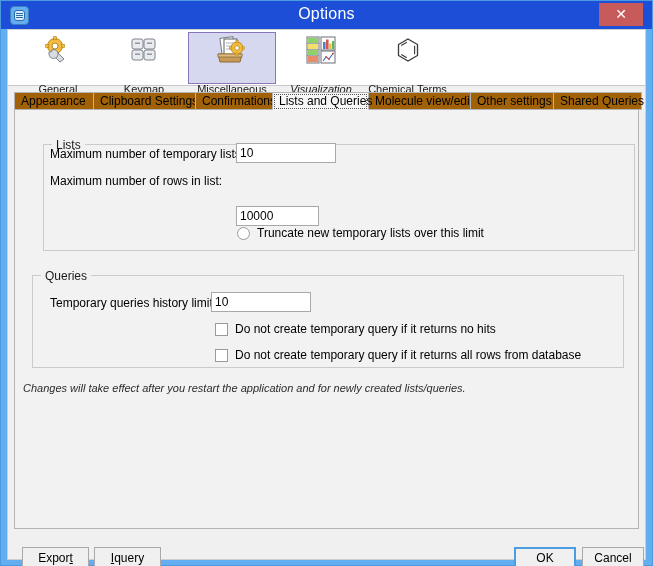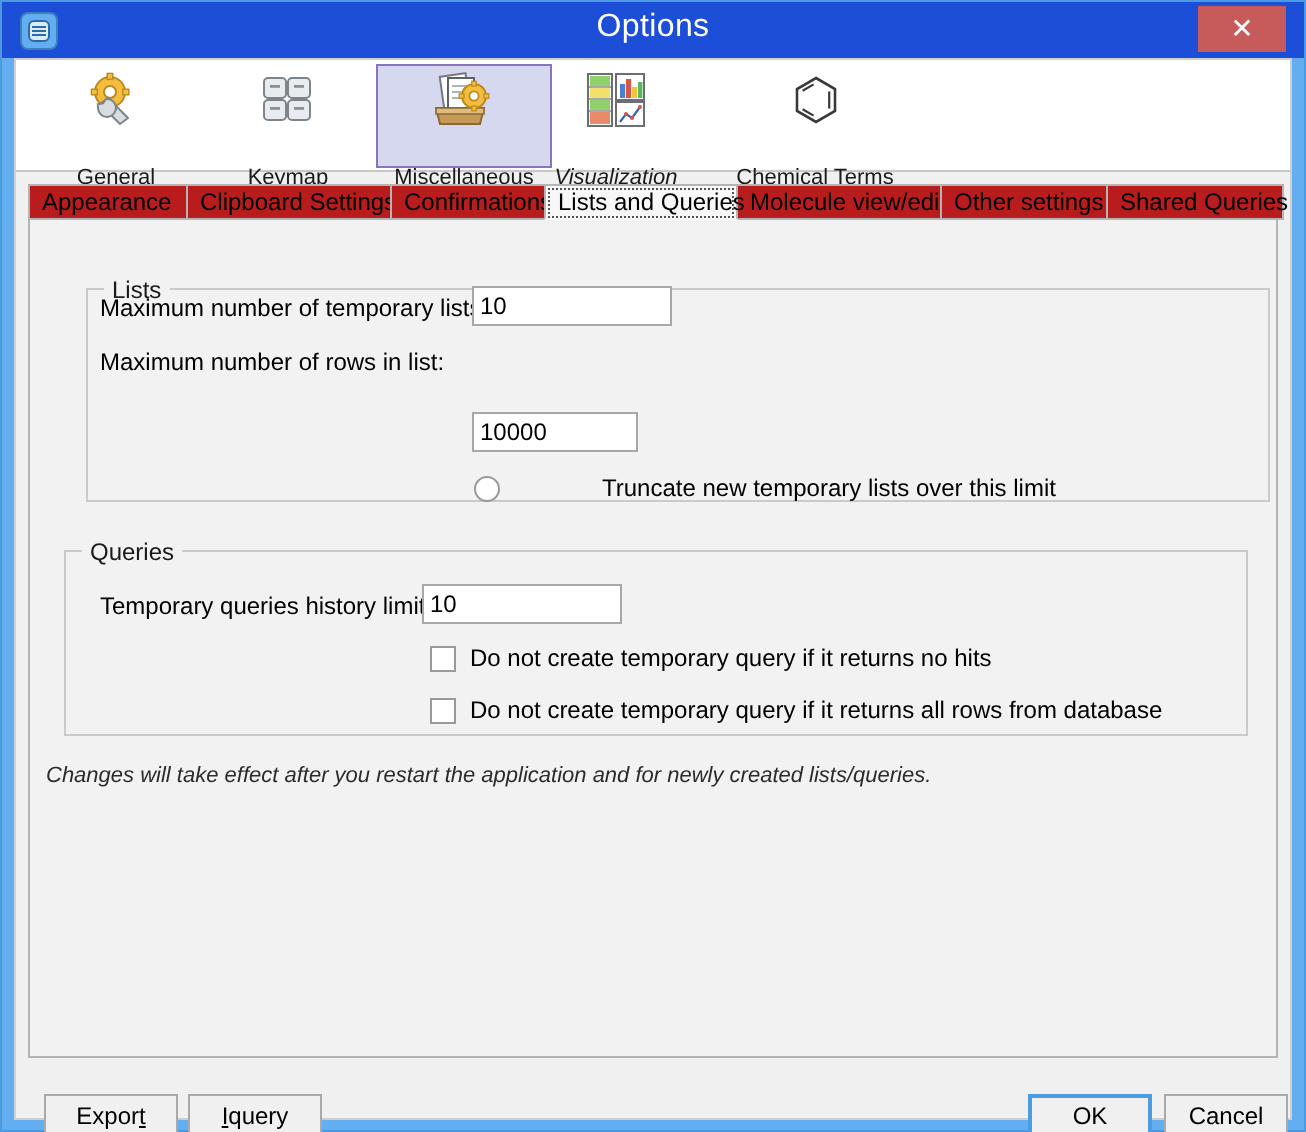--- a/index.html
+++ b/index.html
@@ -137,21 +137,21 @@
     position: absolute;
     left: 6px; top: 62px;
     width: 625px;
     height: 18px;
   }
   .tab {
     position: absolute;
     top: 0;
     height: 18px;
     box-sizing: border-box;
-    background: #b91c1c;
+    background: #a16207;
     border: 1px solid #b4b4b4;
     border-bottom: 1px solid #b4b4b4;
     font-size: 12px;
     line-height: 16px;
     padding: 0 6px;
     color: #000;
     cursor: pointer;
     white-space: nowrap;
   }
   .tab.active {
@@ -366,21 +366,21 @@
                 <rect x="17.9" y="16" width="2.2" height="2.4"></rect>
                 <rect x="11.6" y="9.9" width="2.4" height="2.2"></rect>
                 <rect x="24" y="9.9" width="2.4" height="2.2"></rect>
               </g>
             </g>
           </svg>
         </div>
         <div class="tool-label">Miscellaneous</div>
       </div>
 
-      <div class="tool-item" style="left:260px; width:80px;font-style:italic;">
+      <div class="tool-item" style="left:273px; width:80px;font-style:italic;">
         <div class="tool-icon">
           <svg width="46" height="30" viewBox="0 0 46 30">
             <g transform="translate(9,1)">
               <rect x="0" y="0" width="12" height="26" fill="#ffffff" stroke="#6b6f74" stroke-width="1"></rect>
               <g>
                 <rect x="1" y="1" width="10" height="5" fill="#8fd16b"></rect>
                 <rect x="1" y="7" width="10" height="5" fill="#f2e06a"></rect>
                 <rect x="1" y="13" width="10" height="5" fill="#8fd16b"></rect>
                 <rect x="1" y="19" width="10" height="6" fill="#e98a6b"></rect>
               </g>
@@ -457,21 +457,21 @@
         <div class="group-title">Lists</div>
       </div>
 
       <div class="field-label" style="left:35px; top:37px;">Maximum number of temporary lists:</div>
       <input class="text-input" style="left: 221px; top: 33px; width: 100px;" type="text" value="10">
 
       <div class="field-label" style="left:35px; top:64px;">Maximum number of rows in list:</div>
       <input class="text-input" style="left: 221px; top: 60px; width: 83px; margin-top: 36px;" type="text" value="10000">
 
 
-      <div class="opt-row" style="left:222px; top:127px;gap:44px;">
+      <div class="opt-row" style="left:222px; top:116px;">
         <span class="radio-mark"></span>
         <span class="opt-label">Truncate new temporary lists over this limit</span>
       </div>
 
       <div class="groupbox" style="left:17px; top:165px; width:592px; height:93px;">
         <div class="group-title">Queries</div>
       </div>
 
       <div class="field-label" style="left:35px; top:186px;">Temporary queries history limit:</div>
       <input class="text-input" style="left: 196px; top: 182px; width: 100px;" type="text" value="10">

